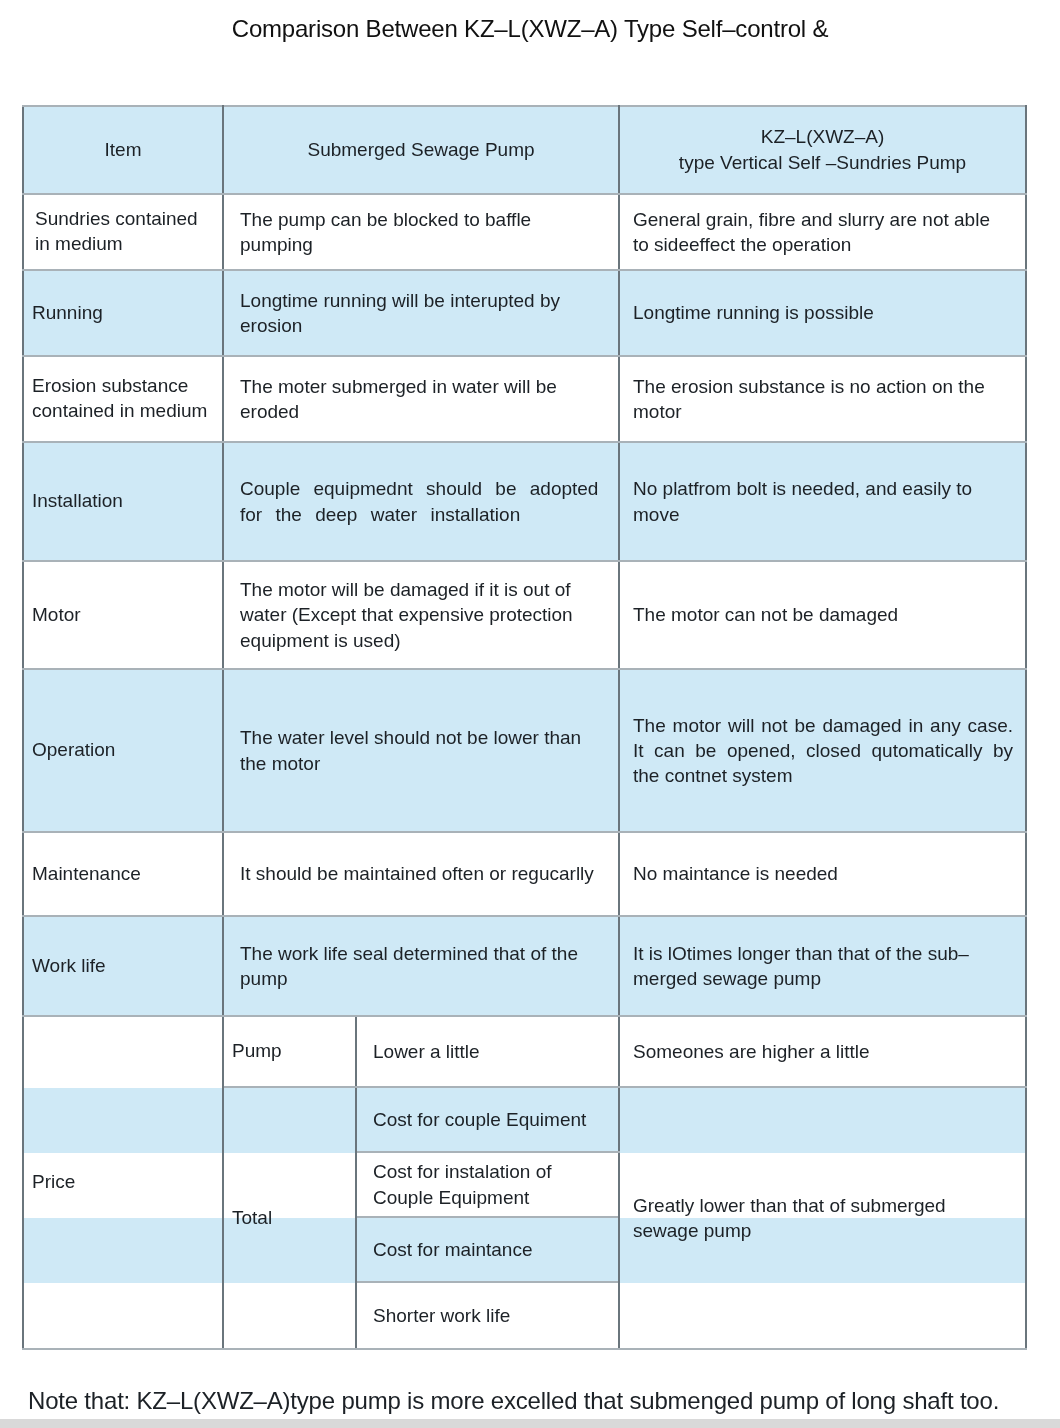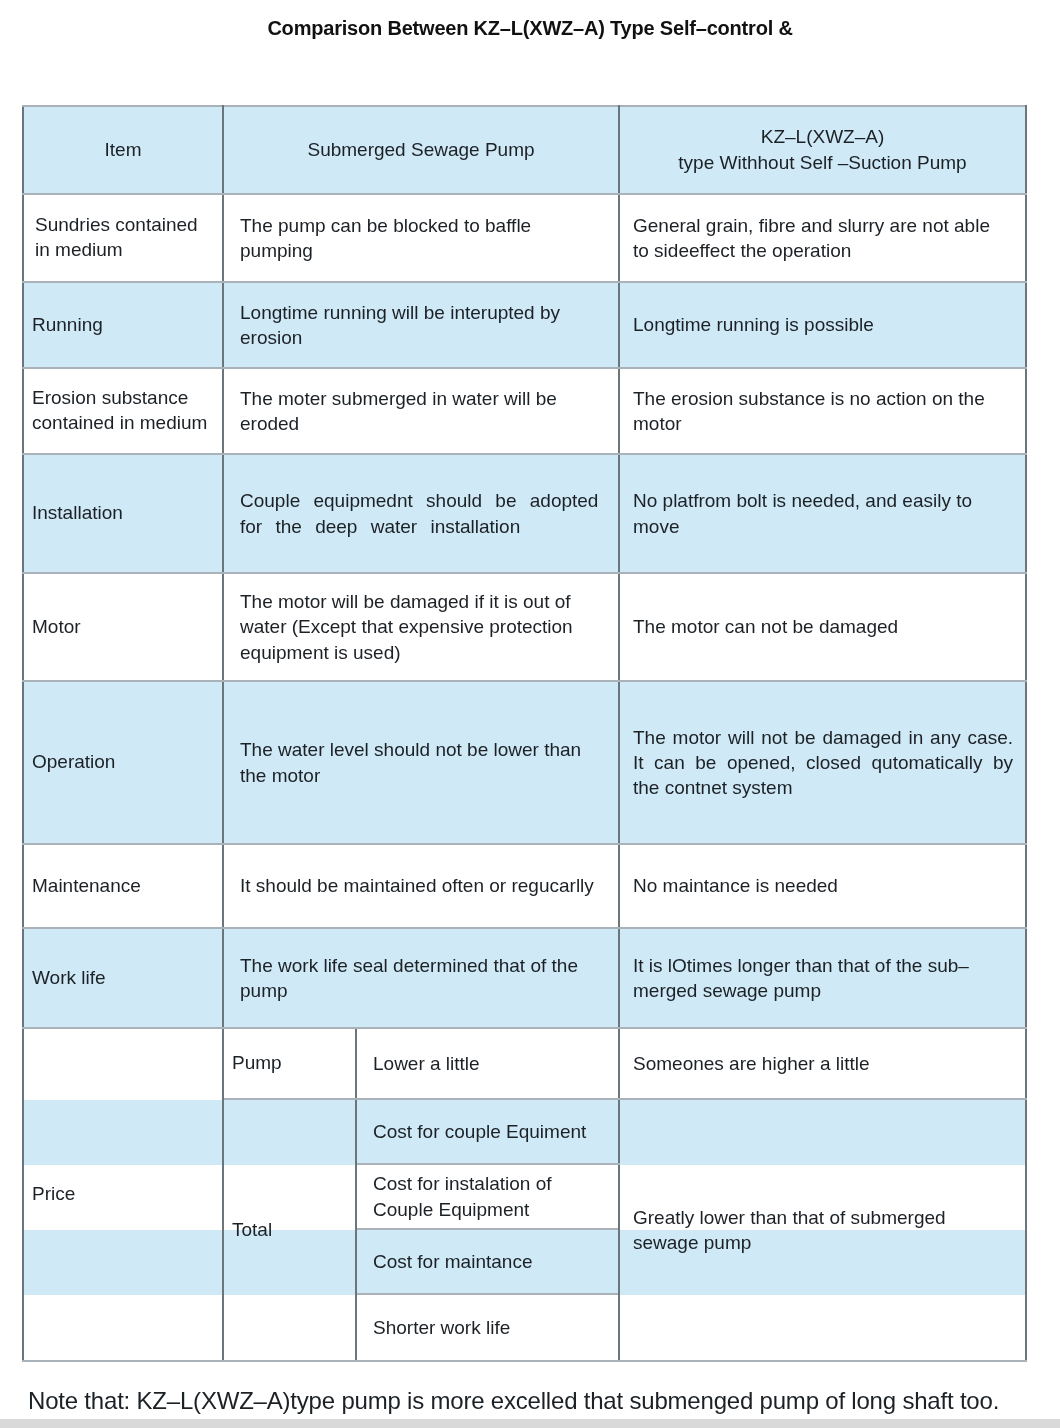--- a/index.html
+++ b/index.html
@@ -6,21 +6,21 @@
   .page{
     position:relative;
     width:1060px;height:1428px;
     background:#ffffff;
     font-family:"Liberation Sans", sans-serif;
     color:#1c2126;
     overflow:hidden;
   }
   .title{
     position:absolute;top:12px;left:0;width:100%;
-    text-align:center;font-weight:bold;font-size:20px;
+    text-align:center;font-weight:normal;font-size:24px;
     line-height:33px;letter-spacing:-0.2px;color:#111;
   }
   table.cmp{
     position:absolute;left:22px;top:105px;width:1003px;
     border-collapse:collapse;table-layout:fixed;
   }
   table.cmp td{
     border-left:2px solid #6a757c;
     border-right:2px solid #6a757c;
     border-top:2px solid #a9b2b8;
@@ -77,25 +77,25 @@
         <col style="width:263px">
         <col style="width:407px">
     </colgroup>
 
     <tbody>
         <tr class="blue" style="height:88px">
       <td class="c-head">Item</td>
       <td class="c-head" colspan="2">Submerged Sewage Pump</td>
       <td class="c-head">
         <div>KZ–L(XWZ–A)</div>
-        <div>type Withhout Self –Suction Pump</div>
+        <div>type Vertical Self –Sundries Pump</div>
       </td>
     </tr>
 
-    <tr style="height:88px">
+    <tr style="height:76px">
       <td class="c-label label-left">Sundries contained in medium</td>
       <td class="c-text" colspan="2" style="padding-right:36px">The pump can be blocked to baffle pumping</td>
       <td class="c-text c3" style="padding-right:24px">General grain, fibre and slurry are not able to sideeffect the operation</td>
     </tr>
 
     <tr class="blue" style="height:86px">
       <td class="c-label">Running</td>
       <td class="c-text" colspan="2">Longtime running will be interupted by erosion</td>
       <td class="c-text c3">Longtime running is possible</td>
     </tr>

